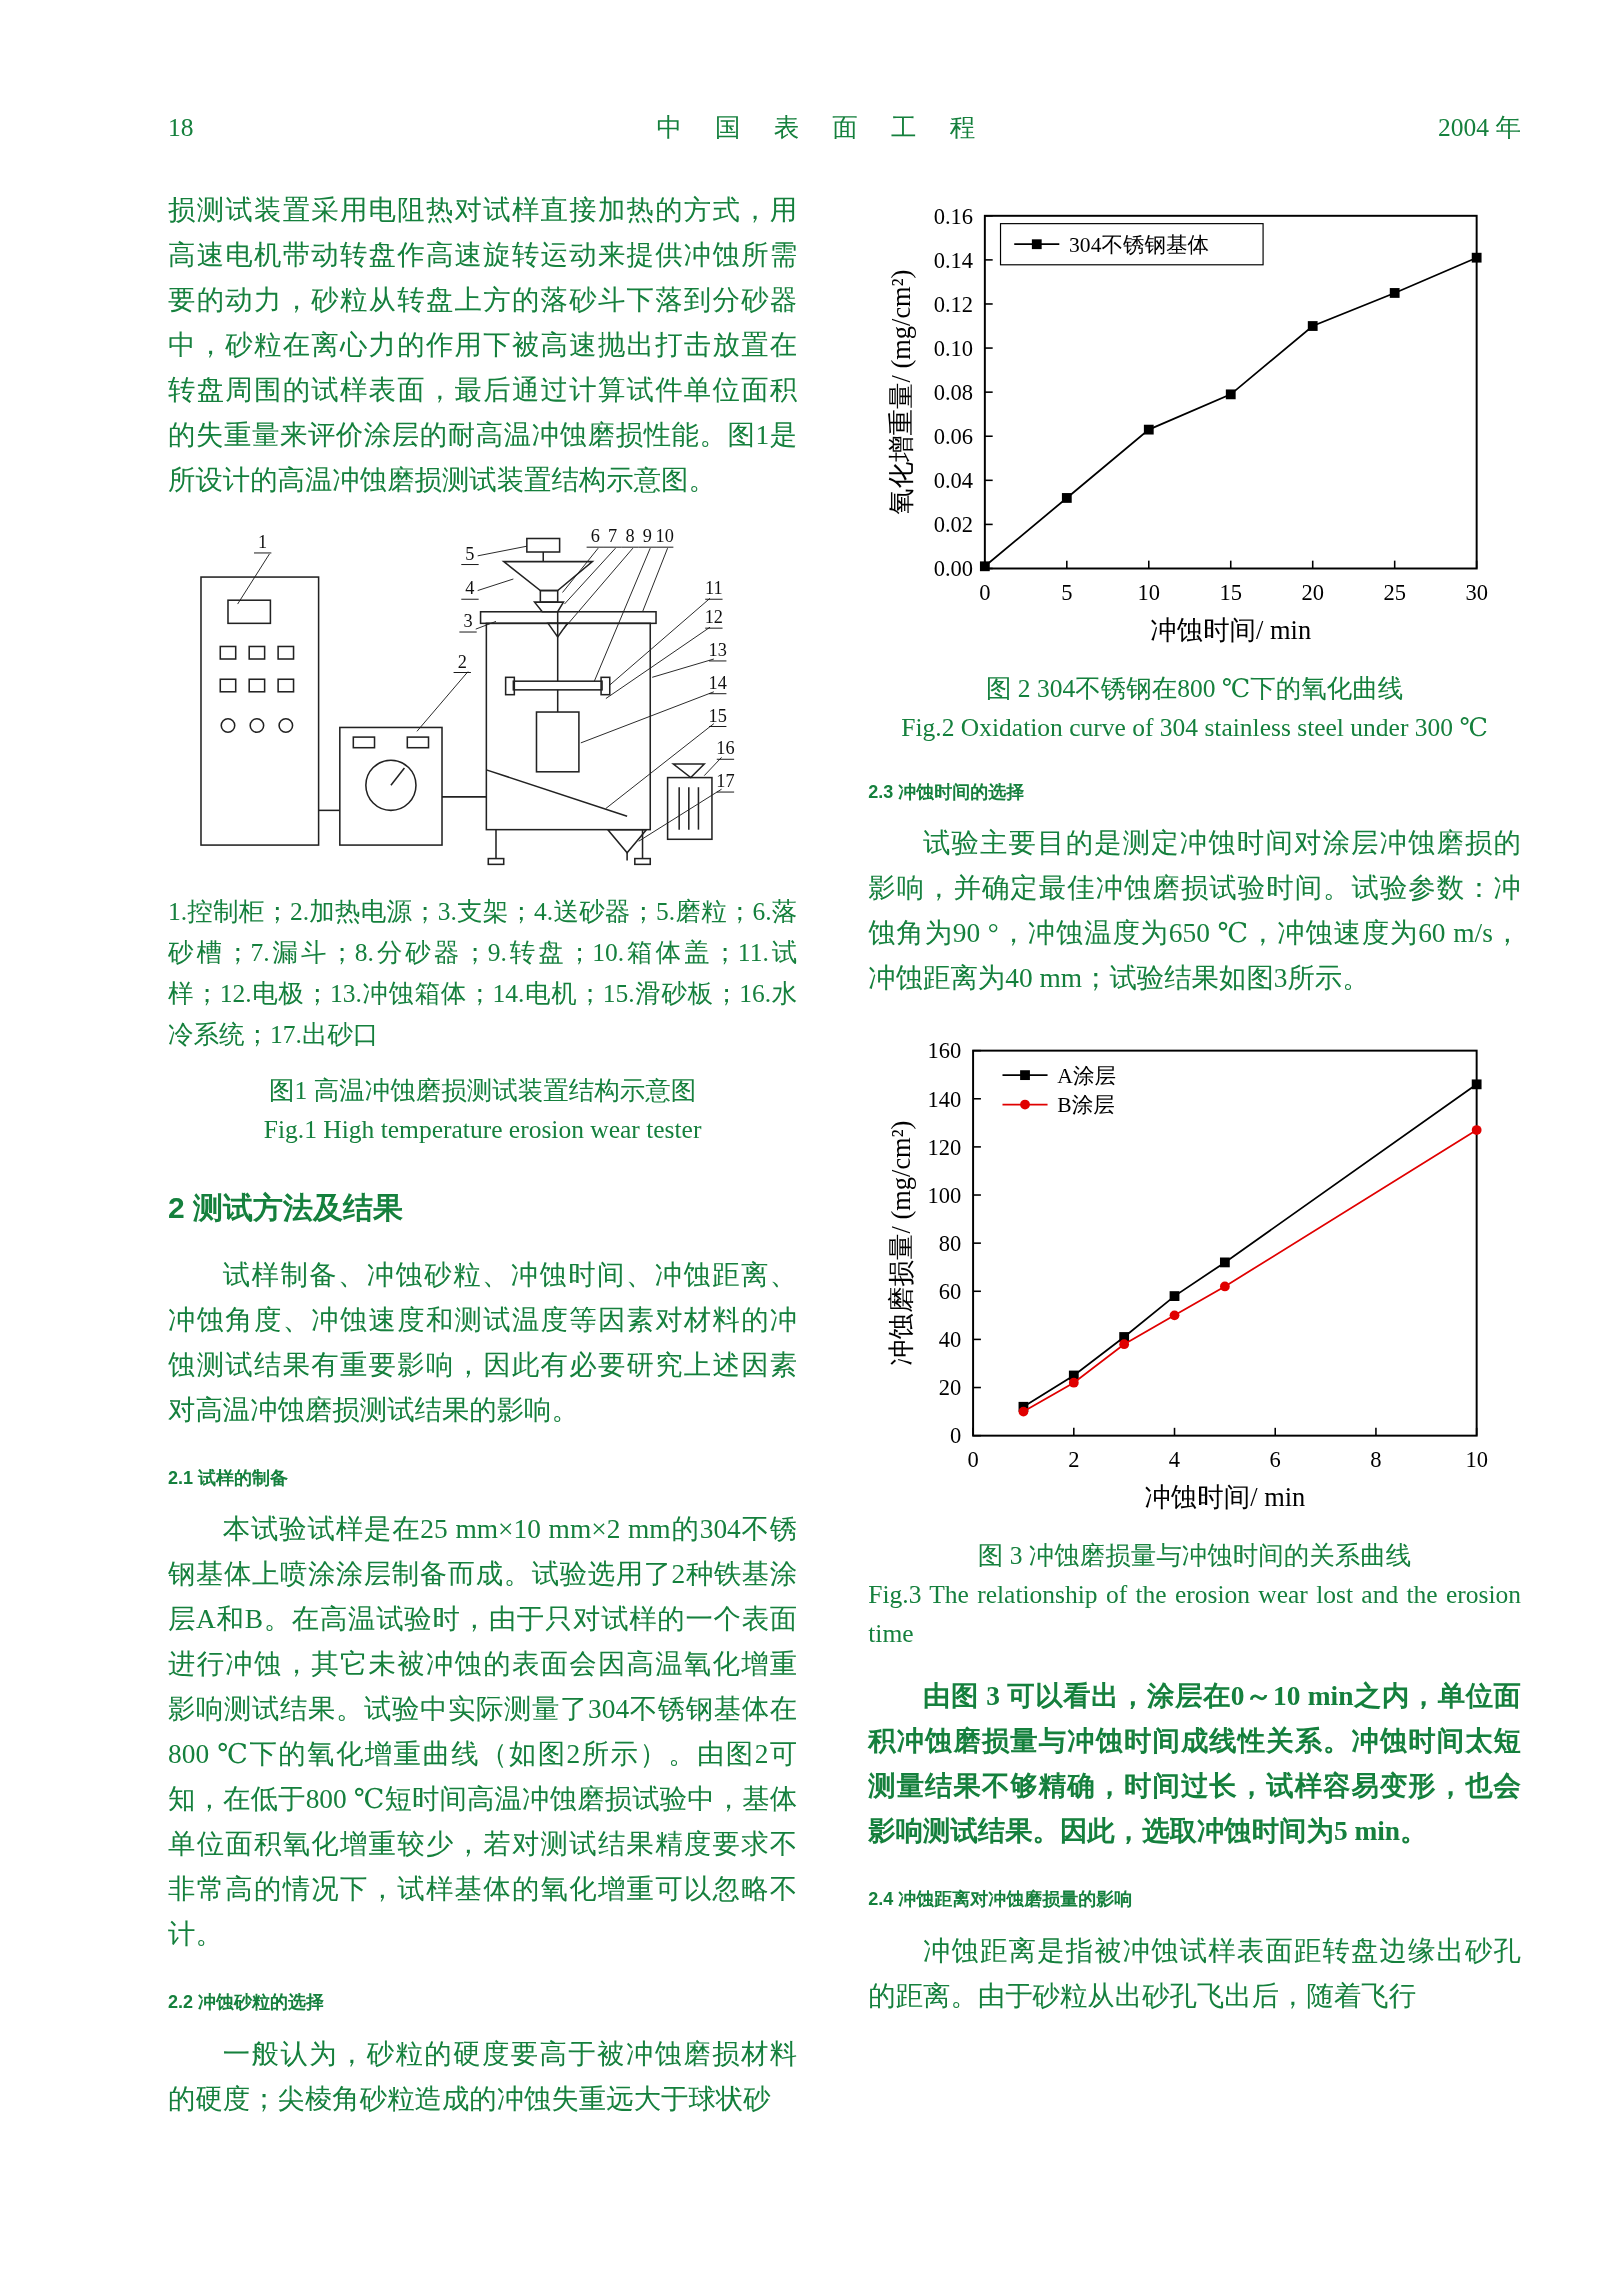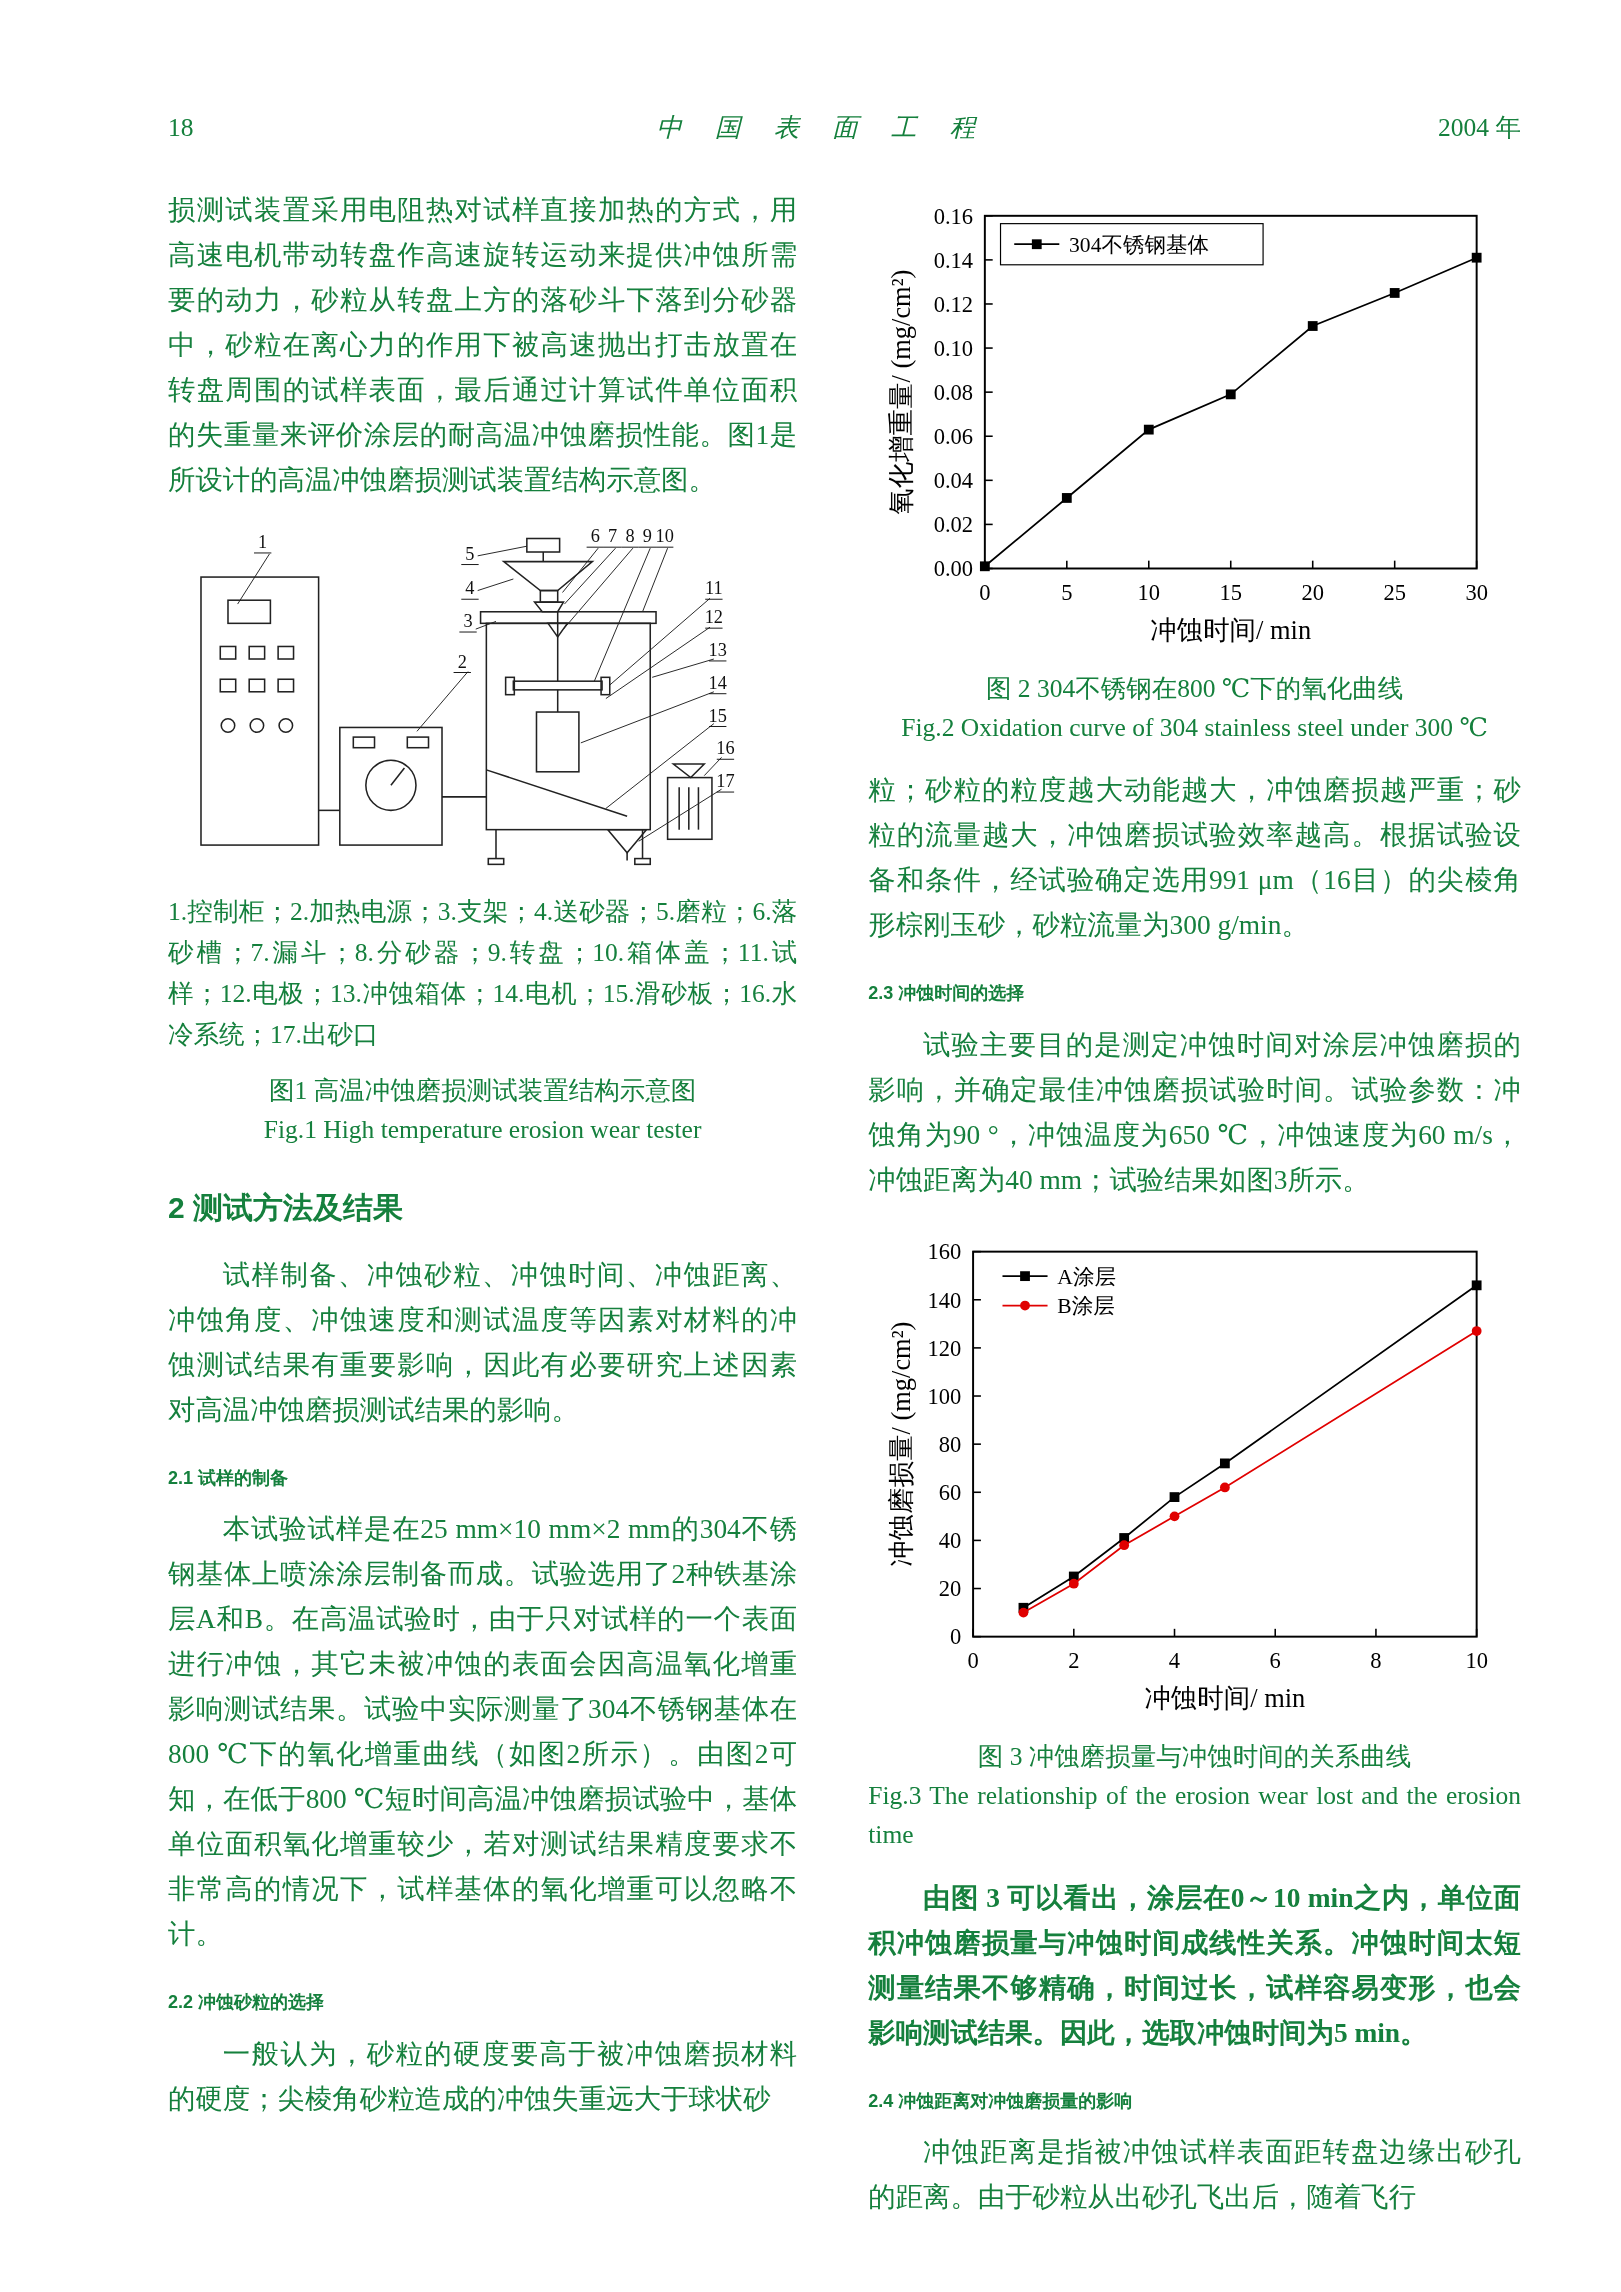--- a/index.html
+++ b/index.html
@@ -12,21 +12,21 @@
     color:#15803d;
     margin-left:34px;
   }
   .content {
     position:absolute; left:134px; top:110px; width:1353px;
   }
   .page-header {
     display:flex; justify-content:space-between; align-items:baseline;
     font-size:25.5px;
   }
-  .journal-title { letter-spacing:1.3em; text-indent:1.3em;font-style:italic; }
+  .journal-title { letter-spacing:1.3em; text-indent:1.3em; }
   .columns { display:flex; gap:71px; margin-top:43px; }
   .col-left  { width:642px; }
   .col-right { width:666px; }
   p { margin:0; }
   .body-text {
     font-size:27.4px; line-height:45px;
     text-align:justify; text-justify:inter-ideograph;
   }
   .indent { text-indent:2em; }
   .fig-legend {
@@ -243,21 +243,20 @@
               <rect x="603" y="61.75000000000006" width="10" height="10" fill="#000000"></rect>
               <rect x="122" y="32" width="268" height="42" fill="none" stroke="#000" stroke-width="1.2"></rect>
               <line x1="136" y1="53" x2="182" y2="53" stroke="#000000" stroke-width="1.8"></line>
               <rect x="154" y="48" width="10" height="10" fill="#000000"></rect>
               <text x="192" y="61" font-size="22" fill="#000">304不锈钢基体</text>
             </svg>
         </figure>
         <p class="caption">图 2   304不锈钢在800 ℃下的氧化曲线</p>
         <p class="caption">Fig.2 Oxidation curve of 304 stainless steel under 300  ℃</p>
 
-        <p class="body-text" style="margin-top:21.6px;">粒；砂粒的粒度越大动能越大，冲蚀磨损越严重；砂粒的流量越大，冲蚀磨损试验效率越高。根据试验设备和条件，经试验确定选用991 μm（16目）的尖棱角形棕刚玉砂，砂粒流量为300 g/min。</p>
 
         <h3 class="subsec">2.3   冲蚀时间的选择</h3>
         <p class="body-text indent">试验主要目的是测定冲蚀时间对涂层冲蚀磨损的影响，并确定最佳冲蚀磨损试验时间。试验参数：冲蚀角为90 °，冲蚀温度为650 ℃，冲蚀速度为60 m/s，冲蚀距离为40 mm；试验结果如图3所示。</p>
 
         <figure class="chart-wrap" style="margin-top:25.5px;">
           <svg viewBox="0 0 640 505" width="627" height="495">
               <rect x="94" y="24" width="514" height="393" fill="none" stroke="#000" stroke-width="2"></rect>
               <line x1="94" y1="417" x2="94" y2="409" stroke="#000" stroke-width="1.6"></line>
               <text x="94" y="449" text-anchor="middle" font-size="23" fill="#000">0</text>
               <line x1="196.8" y1="417" x2="196.8" y2="409" stroke="#000" stroke-width="1.6"></line>

